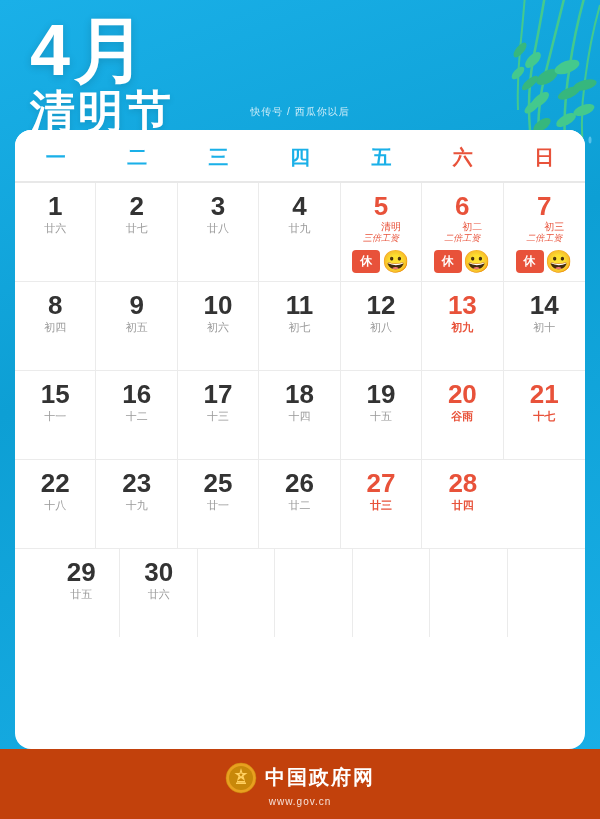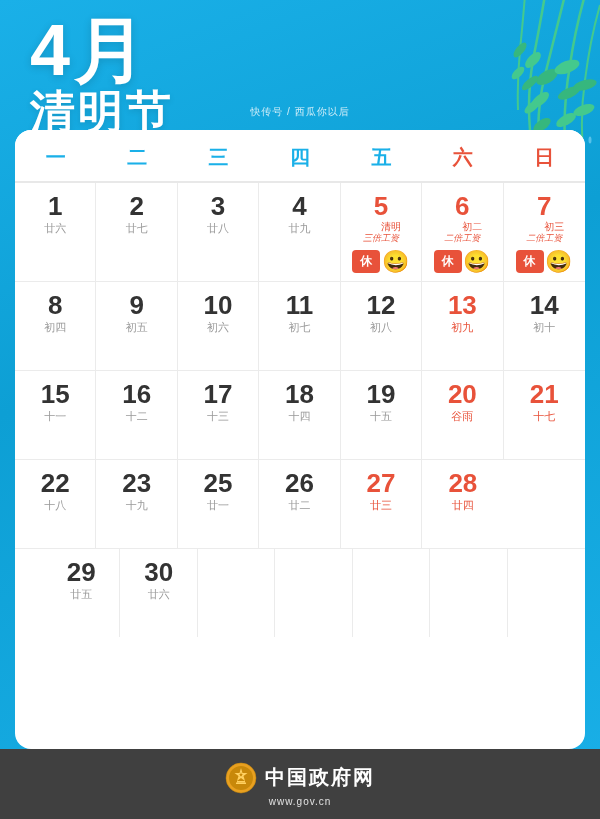--- a/index.html
+++ b/index.html
@@ -141,20 +141,21 @@
     }
 
     .lunar-text {
       font-size: 11px;
       color: #999;
       margin-top: 2px;
     }
 
     .lunar-text.red {
       color: #e8523a;
+      font-weight: bold;
     }
 
     .festival-label {
       font-size: 10px;
       color: #e8523a;
       line-height: 1.3;
       text-align: center;
       margin-top: 1px;
       margin-left: 20px;
     }
@@ -188,21 +189,21 @@
       font-size: 22px;
     }
 
     
     .bottom-bar {
       position: absolute;
       bottom: 0;
       left: 0;
       right: 0;
       height: 70px;
-      background: #404040;
+      background: #c2410c;
       z-index: 3;
       display: flex;
       flex-direction: column;
       align-items: center;
       justify-content: center;
       gap: 2px;
     }
 
     .gov-logo-row {
       display: flex;

